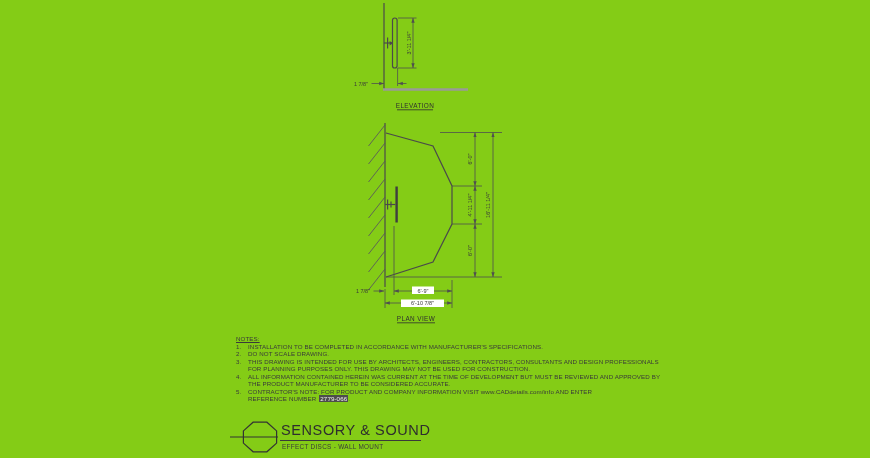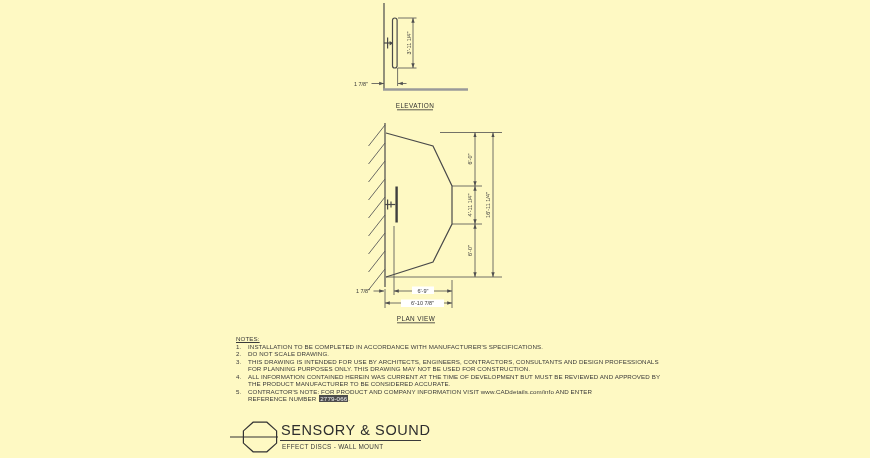--- a/index.html
+++ b/index.html
@@ -1,16 +1,16 @@
 <!DOCTYPE html>
 <html><head>
 <meta charset="utf-8">
 <style>
   html,body{margin:0;padding:0;background:#ffffff;}
-  #stage{position:relative;width:870px;height:458px;background:#fef9c3;overflow:hidden;
+  #stage{position:relative;width:870px;height:458px;background:#84cc16;overflow:hidden;
          font-family:"Liberation Sans", sans-serif;color:#3d3d3d;}
   svg{position:absolute;overflow:visible;}
   .geo{stroke:#4a4a4a;stroke-width:1.2;fill:none;stroke-linecap:butt;}
   .thick{stroke:#9a9a9a;stroke-width:2.6;fill:none;}
   .dim{stroke:#4f4f4f;stroke-width:0.8;fill:none;}
   .hatch{stroke:#5a5a5a;stroke-width:0.9;}
   .dim-text{font:5.5px "Liberation Sans", sans-serif;fill:#3a3a3a;}
   .view-label{font:6.4px "Liberation Sans", sans-serif;fill:#2f2f2f;letter-spacing:0.4px;}
   .white-bg{fill:#ffffff;}
   .notes{position:absolute;left:236px;top:335px;width:430px;font-size:6.2px;line-height:7.55px;

